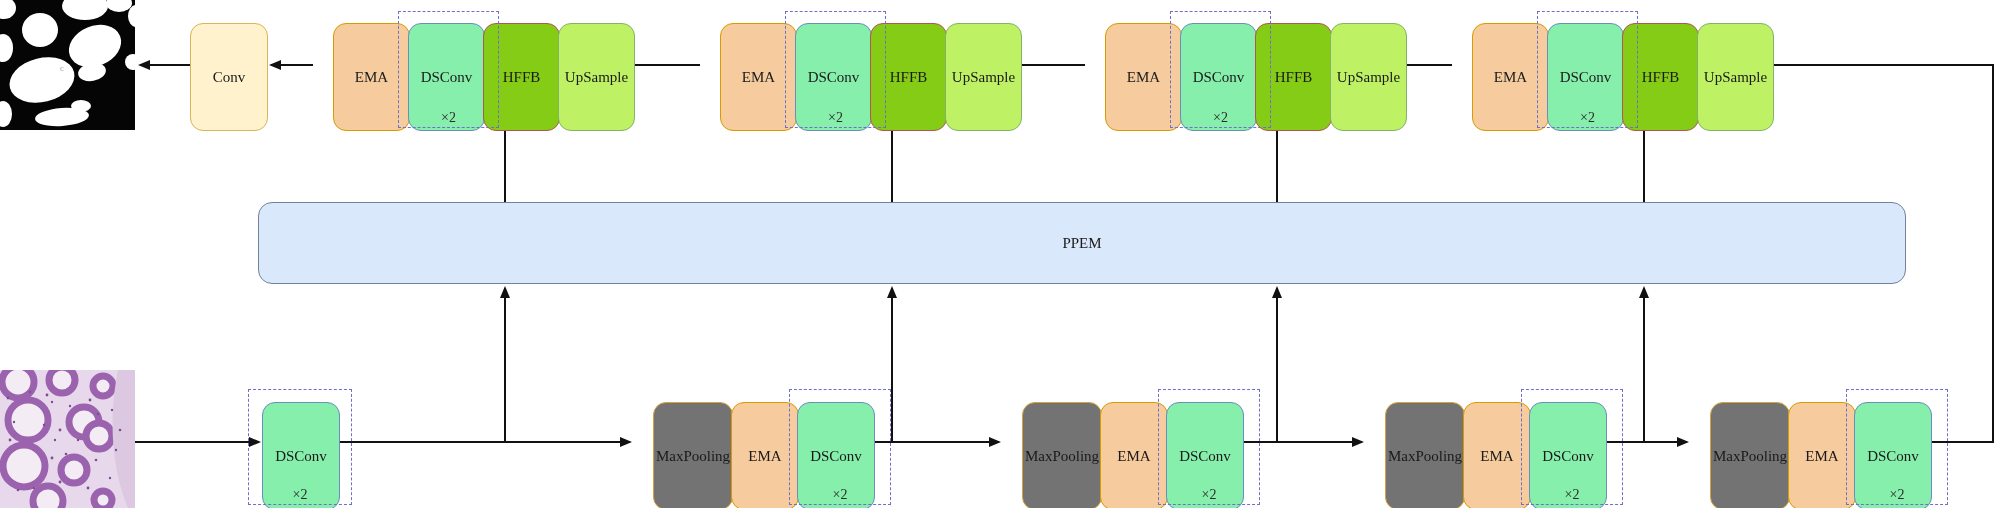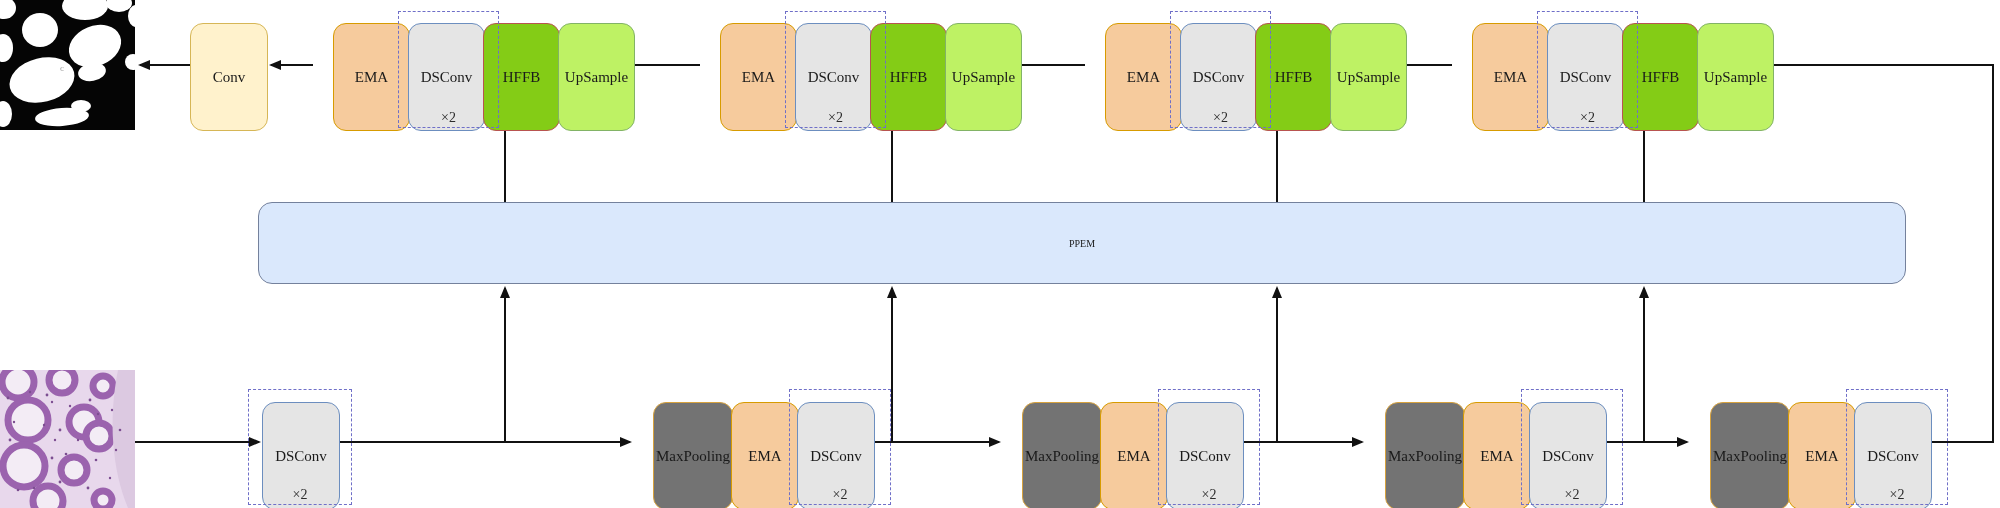--- a/index.html
+++ b/index.html
@@ -10,21 +10,21 @@
   
   .block{
     box-sizing:border-box;height:108px;border-radius:13px;border:1.6px solid;
     display:flex;align-items:center;justify-content:center;
     font-size:15px;white-space:nowrap;position:relative;z-index:1;
   }
   .block+.block{margin-left:-2px;}
   .conv     {background:#FFF2CC;border-color:#D6B656;}
   .ema      {background:#F6CB9D;border-color:#D79B00;}
   .maxpool  {background:#737373;border-color:#D7A23E;}
-  .dsconv   {background:#e5e5e5;border-color:#6C8EBF;}
+  .dsconv   {background:#86efac;border-color:#6C8EBF;}
   .hffb     {background:#84cc16;border-color:#B85450;}
   .upsample {background:#bef264;border-color:#82B366;}
   
   .tgroup,.bgroup{position:absolute;display:flex;margin-left:20px;}
   .tgroup{top:23px;}
   .bgroup{top:402px;}
   .tgroup .block{width:77px;}
   .bgroup .maxpool{width:80px;}
   .bgroup .ema{width:68px;}
   .bgroup .dsconv{width:78px;}
@@ -41,21 +41,21 @@
   }
   
   #stem{position:absolute;left:262px;top:402px;}
   #stem .block{width:78px;}
   #stem .dashed-box{left:-14px;top:-13px;width:104px;height:116px;}
   
   #ppem{
     position:absolute;left:258px;top:202px;width:1648px;height:82px;
     box-sizing:border-box;background:#DAE8FC;border:1.6px solid #74819C;
     border-radius:14px;display:flex;align-items:center;justify-content:center;
-    font-size:10px;z-index:1;
+    font-size:15px;z-index:1;
   }
   
   #wires,.img-box{position:absolute;}
   #wires{left:0;top:0;z-index:0;}
   .img-box{z-index:1;}
 </style>
 </head>
 <body>
 
 <div id="canvas">

